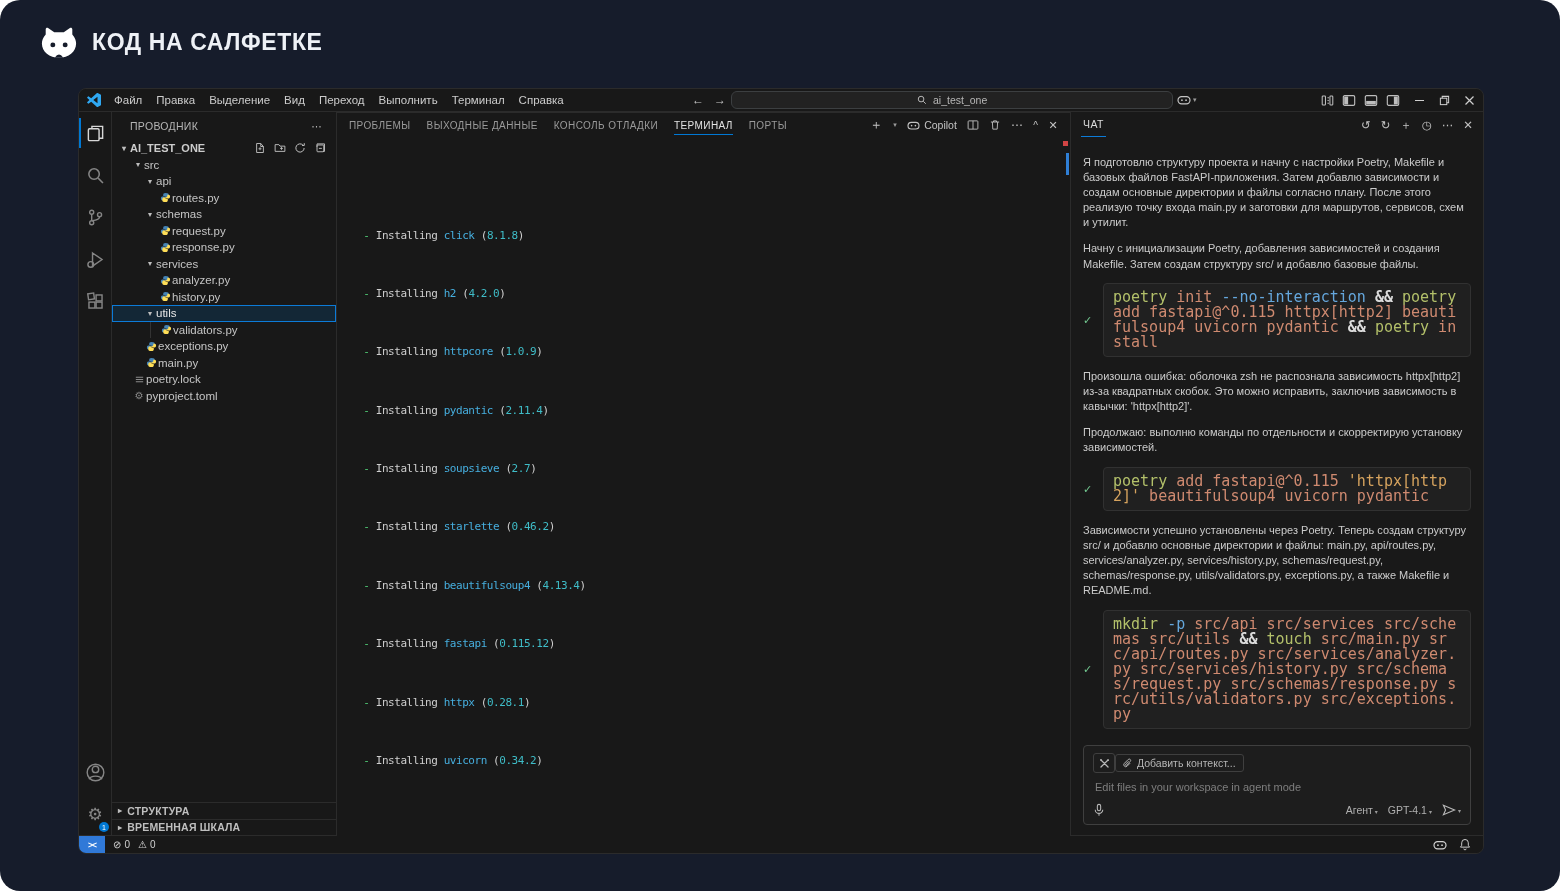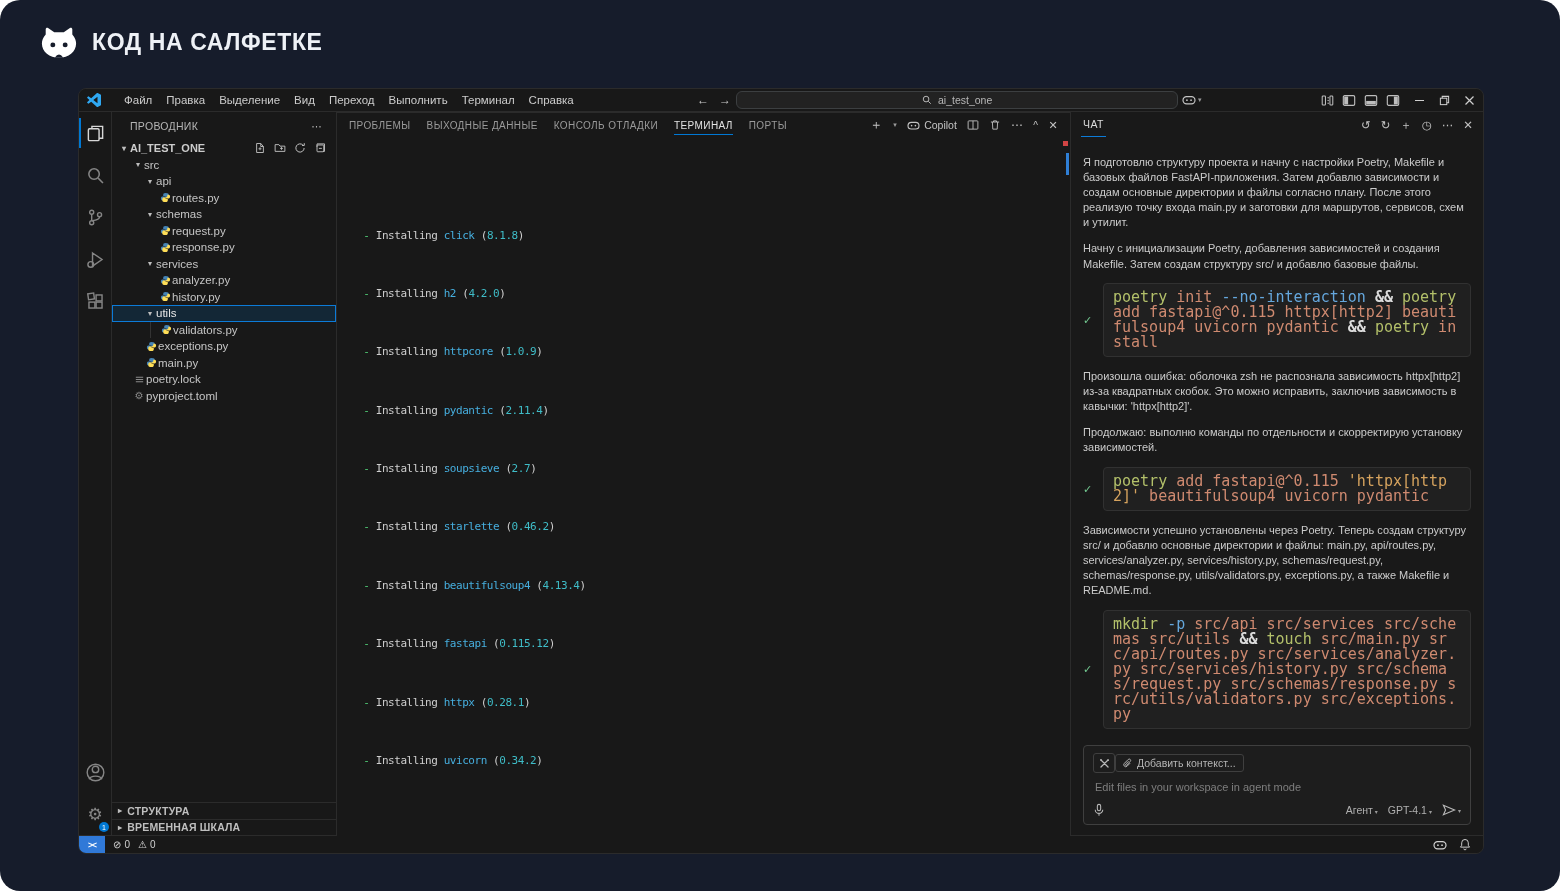--- a/index.html
+++ b/index.html
@@ -6,21 +6,21 @@
   .canvas{position:relative;width:1560px;height:891px;background:#161c2b;border-radius:20px;overflow:hidden;
           font-family:"Liberation Sans",sans-serif;}
   
   .brand{position:absolute;top:26px;left:40px;display:flex;align-items:center;gap:14px;}
   .brand-title{color:#eef1f6;font-size:23px;font-weight:600;letter-spacing:.6px;}
   
   .win{position:absolute;left:78px;top:88px;width:1404px;height:764px;background:#1f1f1f;border:1px solid #2b2b2b;
        border-radius:8px;overflow:hidden;display:flex;flex-direction:column;color:#cccccc;}
   
   .titlebar{height:22px;flex:0 0 22px;background:#181818;border-bottom:1px solid #2b2b2b;display:flex;align-items:center;padding:0 8px;font-size:11.5px;}
-  .menus{display:flex;margin-left:16px;}
+  .menus{display:flex;margin-left:6px;}
   .menu-item{padding:2px 7px;color:#cccccc;cursor:default;}
   .tb-spacer{flex:1;}
   .nav-arrow{color:#c9c9c9;font-size:12px;padding:0 5px;}
   .searchbox{width:440px;height:16px;background:#222222;border:1px solid #3c3f41;border-radius:6px;display:flex;align-items:center;justify-content:center;gap:6px;color:#b7b7b7;font-size:10.5px;}
   .tb-ico{display:flex;align-items:center;gap:2px;margin:0 4px;color:#c3c3c3;}
   .winctl{display:flex;align-items:center;gap:14px;margin-left:10px;color:#cfcfcf;}
   .chev{font-size:7px;color:#9a9a9a;}
   
   .main{flex:1;display:flex;min-height:0;}
   

